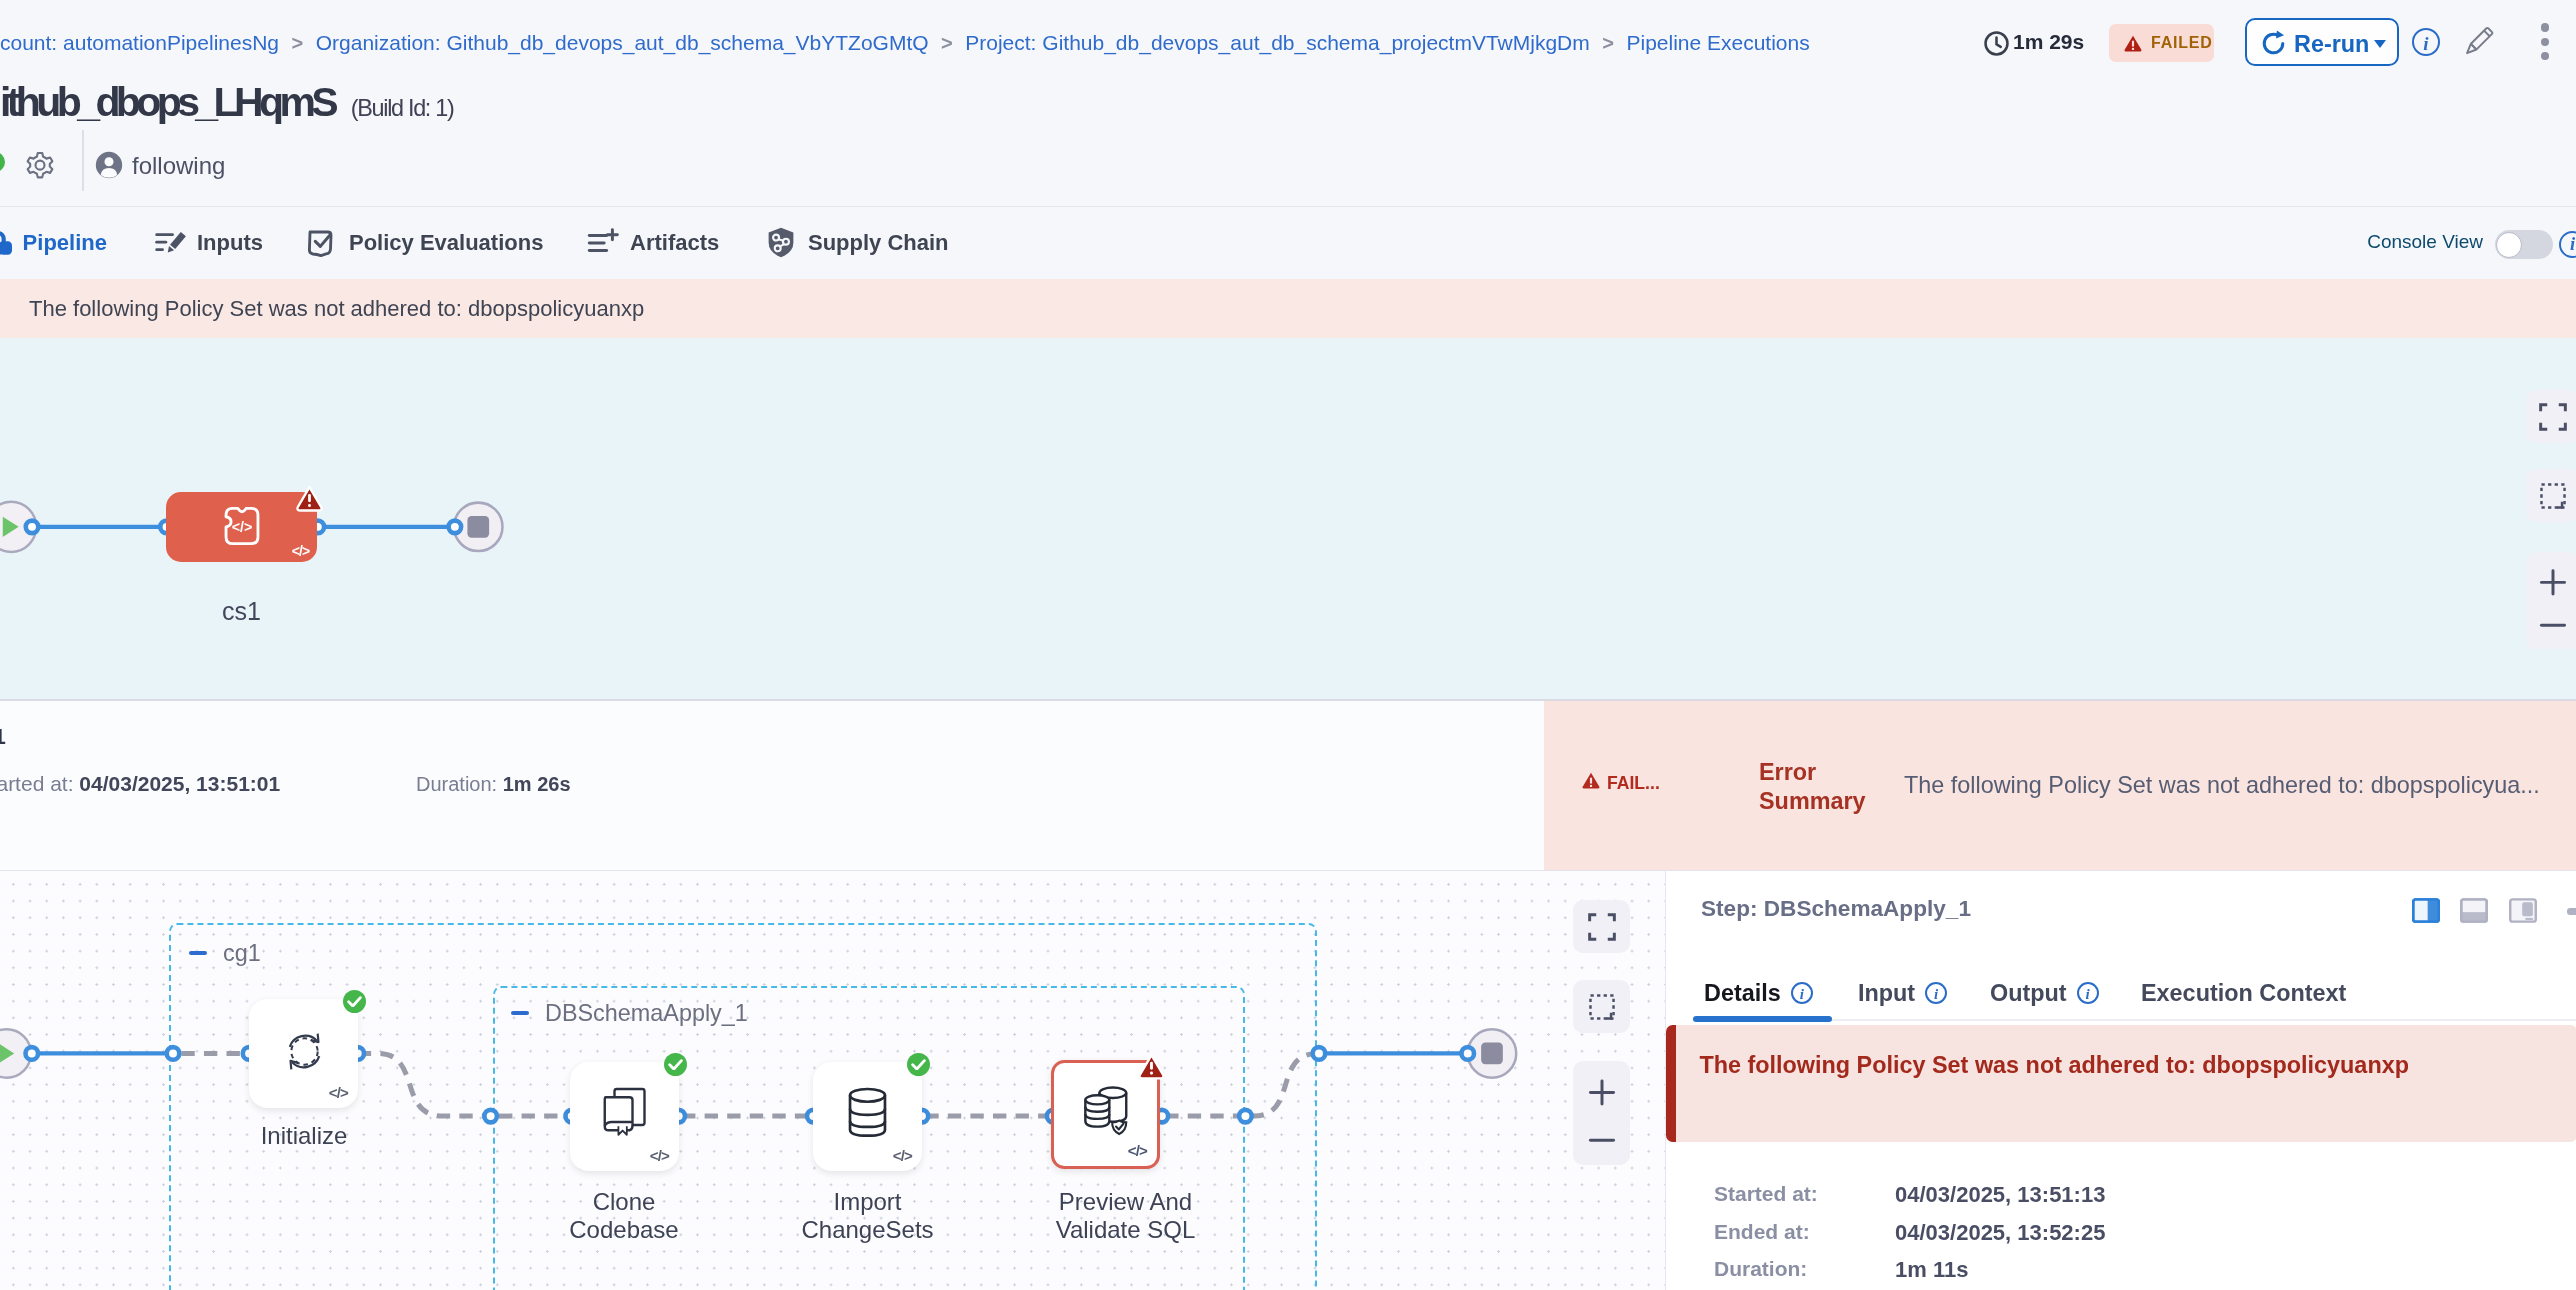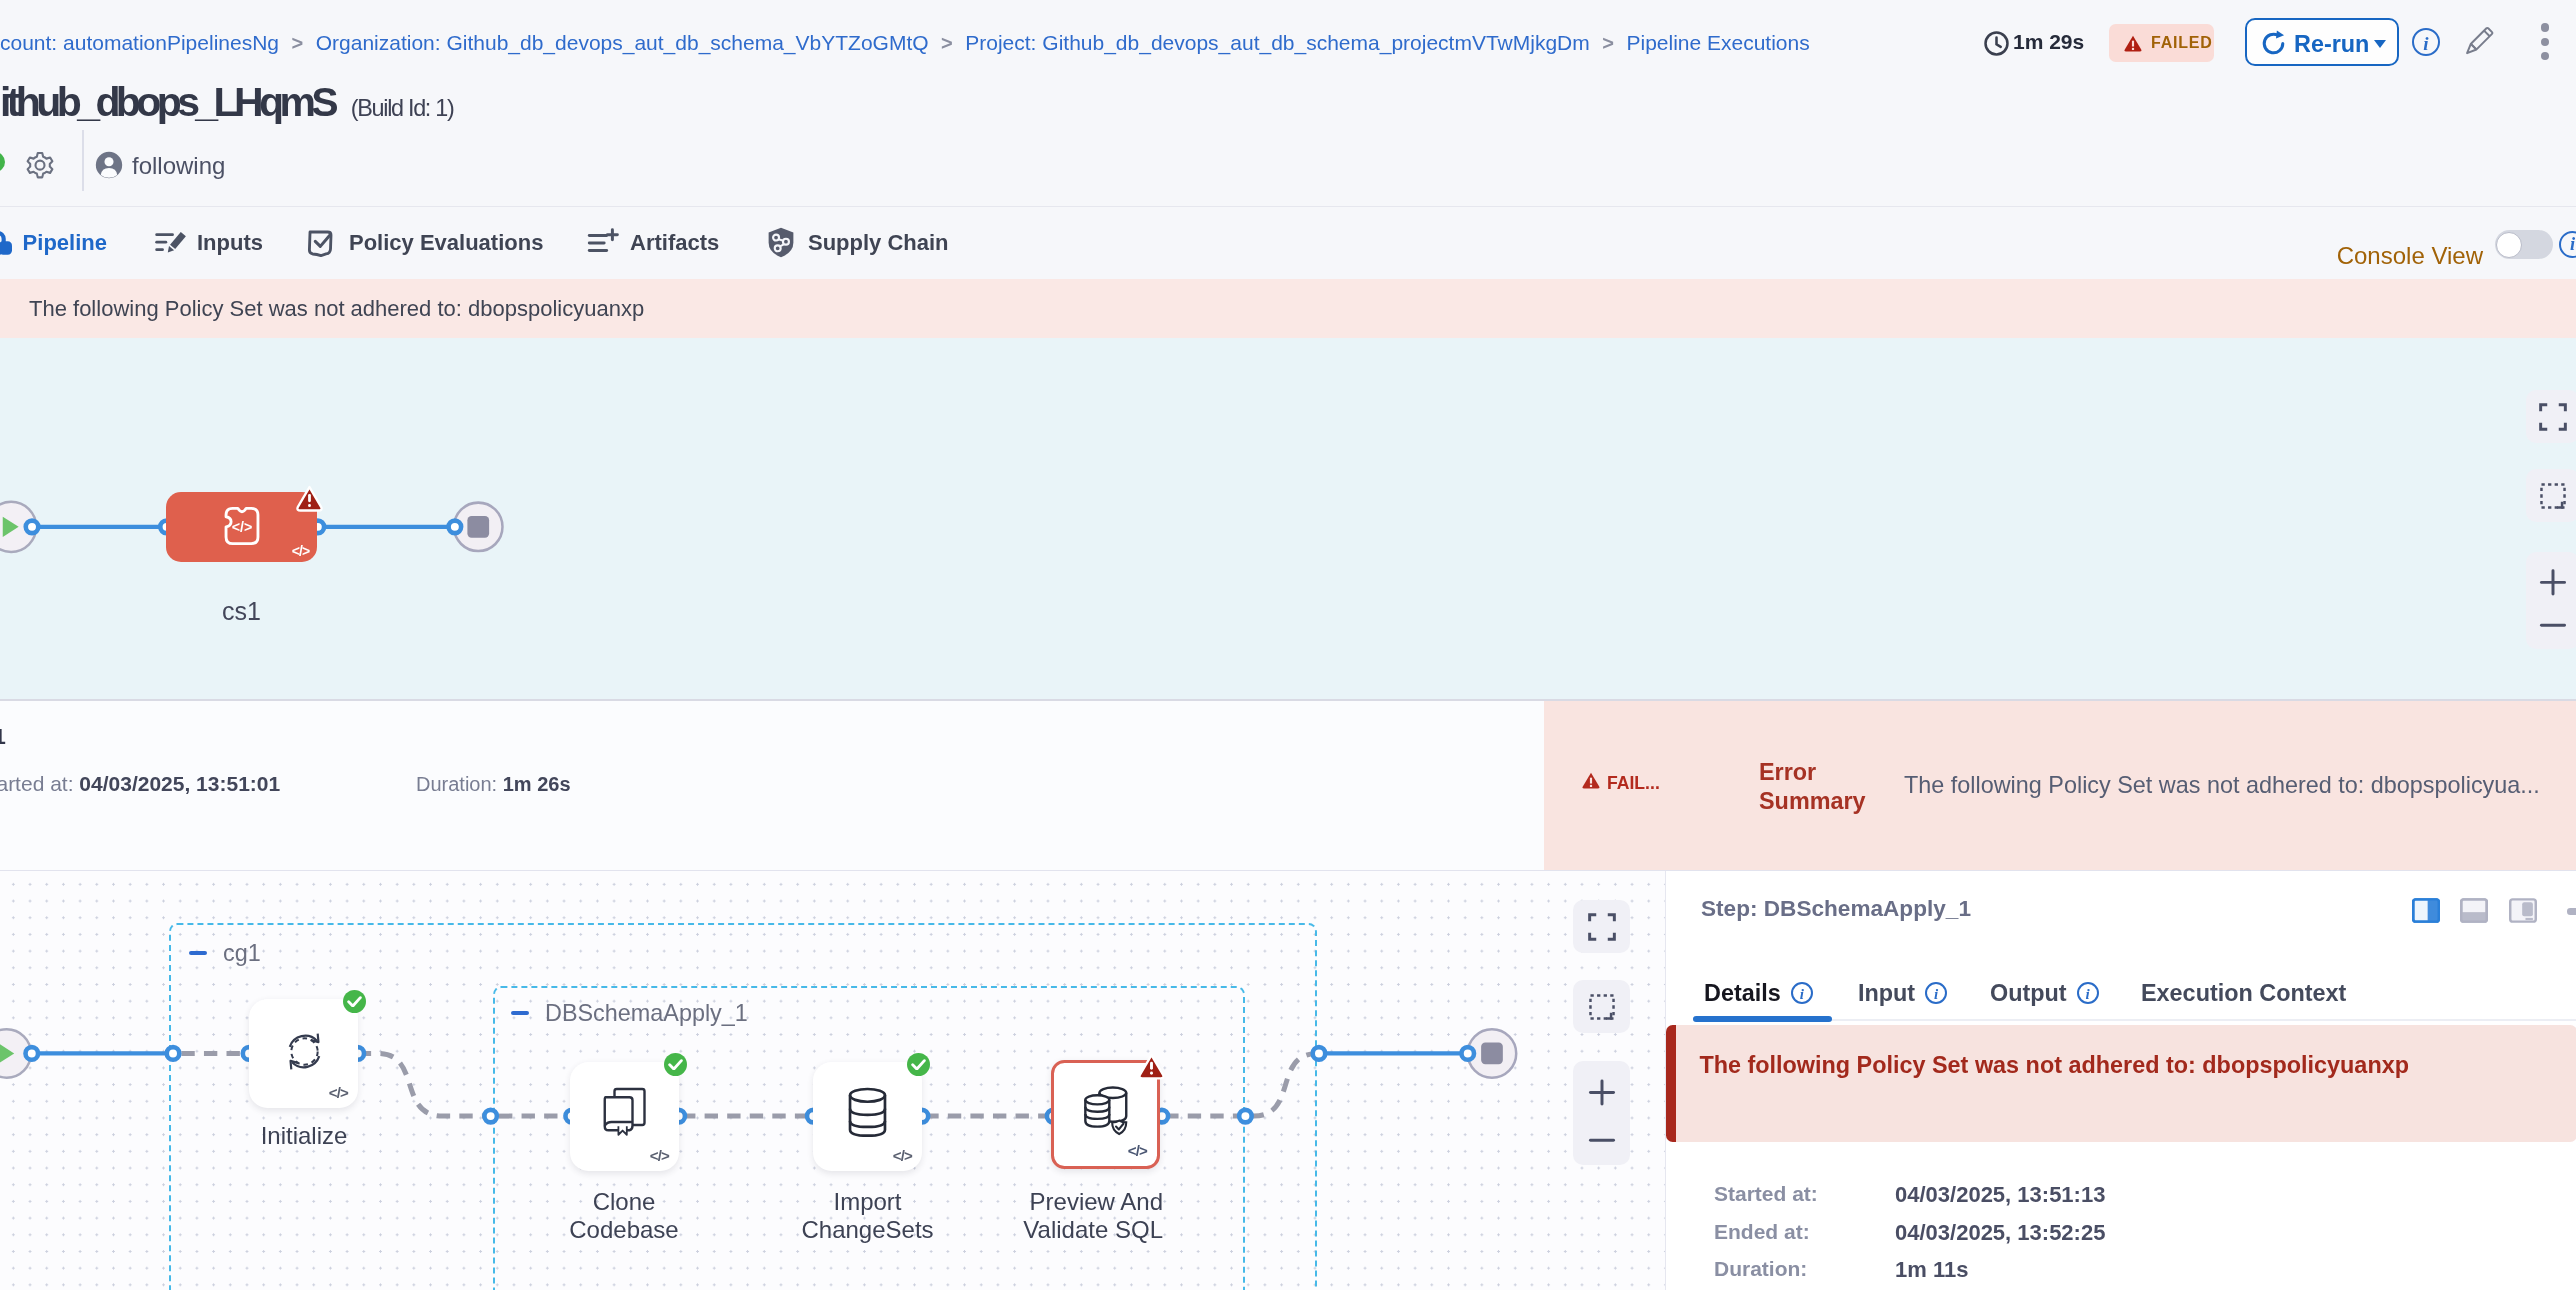--- a/index.html
+++ b/index.html
@@ -32,21 +32,21 @@
 #hm-info { position:absolute; left:2412px; top:27.6px; width:28px; height:28px; border:2.5px solid #2a6cc8; border-radius:50%; color:#2a6cc8; font-size:19px; line-height:27px; text-align:center; font-weight:700; font-family:"Liberation Serif",serif; font-style:italic; }
 #hm-pencil { position:absolute; left:2457px; top:23.4px; }
 #hm-dots { position:absolute; left:2541px; top:23.4px; width:8.4px; }
 #hm-dots div { width:8.4px; height:8.4px; border-radius:50%; background:#8d90a0; margin-bottom:5.9px; }
 
 
 #tabs { position:absolute; left:0; top:207px; width:2576px; height:71px; background:#f6f7fa; }
 .tab { position:absolute; top:0; height:71px; display:flex; align-items:center; gap:11px; font-size:22px; color:#3f4453; font-weight:600; }
 .tab svg { flex:none; }
 #tabundl { position:absolute; left:0; top:275px; width:129px; height:4.2px; background:#2672cd; border-radius:2.5px; }
-#consolev { position:absolute; top:242px; right:93px; font-size:24px; color:#a16207; }
+#consolev { position:absolute; top:231px; right:93px; font-size:19px; color:#0c4a6e; }
 #toggle { position:absolute; top:230px; right:23.4px; width:58px; height:29px; border-radius:15px; background:#d4d7e0; }
 #toggle::after { content:""; position:absolute; left:1.7px; top:1.7px; width:26px; height:26px; border-radius:50%; background:#ffffff; border:0.8px solid #b9bcc9; box-sizing:border-box; }
 #cinfo { position:absolute; top:231px; right:-10px; width:27px; height:27px; border:2.5px solid #2a6cc8; border-radius:50%; color:#2a6cc8; font-size:18.4px; text-align:center; line-height:23.4px; font-weight:700; font-family:"Liberation Serif",serif; font-style:italic; }
 
 
 #alert1 { position:absolute; left:0; top:279px; width:2576px; height:59px; background:#fae8e5; display:flex; align-items:center; }
 #alert1 span { font-size:22px; color:#3f4453; margin-left:29px; }
 
 
 #graph1 { position:absolute; left:0; top:338px; width:2576px; height:361px; background:#e9f4f8; overflow:hidden; }
@@ -391,21 +391,21 @@
             <path d="M47 54 Q53 54 57 51.5 Q61 54 67 54 Q67 66 57 70.5 Q47 66 47 54 Z" fill="#ffffff" stroke="#252a37" stroke-width="3"></path>
             <path d="M52.5 60 L56.5 64 L63 56" fill="none" stroke="#252a37" stroke-width="3" stroke-linecap="round" stroke-linejoin="round"></path>
           </svg>
         <div class="codeglyph" style="color:#4a5672;">&lt;/&gt;</div>
         <svg style="position:absolute;right:-10px;top:-10px;" width="31" height="27.6" viewBox="0 0 42 38">
             <path d="M21 3 L37 30 Q39 35 33.5 35 L8.5 35 Q3 35 5 30 Z" fill="#9f2015" stroke="#ffffff" stroke-width="3.2" stroke-linejoin="round"></path>
             <rect x="19" y="12" width="4" height="11" rx="2" fill="#ffffff"></rect>
             <rect x="19" y="25.5" width="4" height="4.5" rx="2" fill="#ffffff"></rect>
           </svg>
       </div>
-      <div class="steplbl" style="left:946px; top:317px; width:217px;text-align:right;">Preview And<br>Validate SQL</div>
+      <div class="steplbl" style="left:1017px; top:317px; width:217px;">Preview And<br>Validate SQL</div>
 
       <div class="tile" style="left:1573px; top:29px; width:57px; height:53px;">
           <svg width="28" height="28" viewBox="0 0 34 34">
             <g fill="none" stroke="#4a4f66" stroke-width="3.6">
               <path d="M2 10 L2 2 L10 2"></path>
               <path d="M24 2 L32 2 L32 10"></path>
               <path d="M32 24 L32 32 L24 32"></path>
               <path d="M10 32 L2 32 L2 24"></path>
             </g>
           </svg>

